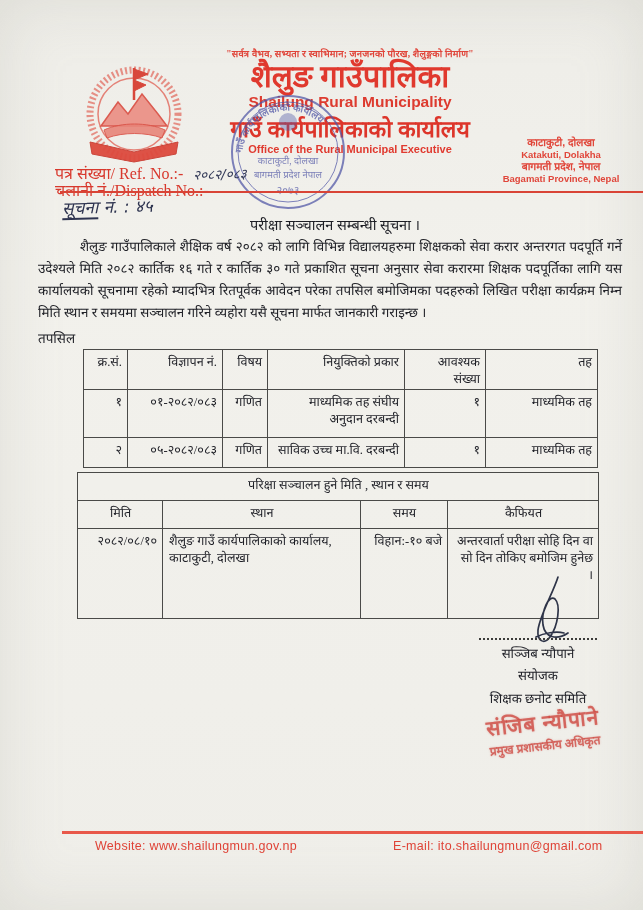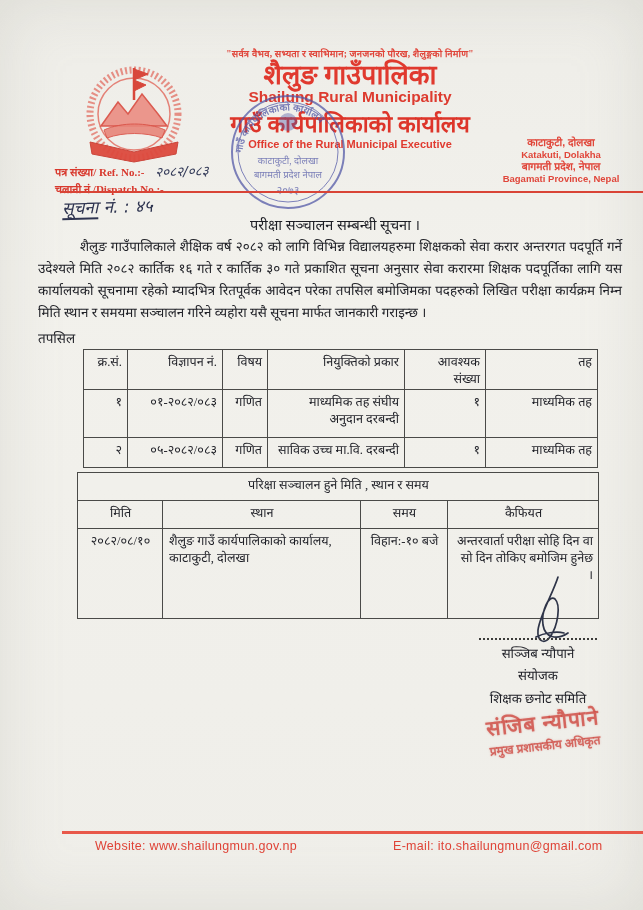--- a/index.html
+++ b/index.html
@@ -11,28 +11,28 @@
     background-image:linear-gradient(180deg,#eeede8 0%,#f2f1ec 30%,#efeee9 100%);
     box-shadow:inset 0 0 60px rgba(170,170,160,.25);
     overflow:hidden;
     font-family:"Liberation Serif","DejaVu Serif",serif;
     color:#23242a;
   }
   .abs{position:absolute;}
   
   .hdr-block{left:60px;top:47px;width:580px;text-align:center;color:#dd3b2f;}
   .slogan{font-size:9.5px;font-weight:bold;letter-spacing:.2px;color:#e0453a;}
-  .title-np{font-size:27px;font-weight:bold;line-height:1.12;color:#e0392e;}
+  .title-np{font-size:31px;font-weight:bold;line-height:1.12;color:#e0392e;}
   .title-en{font-size:15.5px;font-weight:bold;font-family:"Liberation Sans","DejaVu Sans",sans-serif;color:#dd3b2f;margin-top:-2px;}
   .office-np{font-size:23px;font-weight:bold;color:#dd352a;margin-top:1px;}
   .office-en{font-size:11px;font-weight:bold;font-family:"Liberation Sans","DejaVu Sans",sans-serif;color:#e03a2f;margin-top:-1px;}
   .addr{left:482px;top:136px;width:158px;text-align:center;color:#e0463a;font-size:9.5px;line-height:1.22;font-weight:bold;font-family:"Liberation Sans","DejaVu Sans",sans-serif;}
   .addr .np{font-size:10.5px;}
   
-  .meta-label{color:#d8382d;font-weight:bold;font-size:11px;}
+  .meta-label{color:#d8382d;font-weight:normal;font-size:16px;}
   .refline{left:55px;top:162px;}
   .dispatchline{left:55px;top:179px;}
   .dateline{left:452px;top:180px;white-space:nowrap;}
   .hand{font-family:"DejaVu Sans","Liberation Sans",sans-serif;font-style:italic;color:#333a58;}
   .ref-val{font-size:13.5px;display:inline-block;transform:rotate(-1.5deg);margin-left:6px;}
   .date-dots{display:inline-block;min-width:128px;border-bottom:2px dotted #e08a80;margin-left:2px;}
   .date-val{font-size:12.5px;display:inline-block;transform:rotate(-1deg);padding:0 8px 1px 12px;}
   .red-rule{left:60px;top:191px;width:583px;height:2px;background:#d94436;}
   .notice-hand{left:62px;top:195px;font-size:17px;transform:rotate(-1.5deg);color:#2e3450;}
   .notice-hand .u{border-bottom:2px solid #2e3450;}
@@ -43,21 +43,21 @@
   
   table{border-collapse:collapse;table-layout:fixed;background:transparent;}
   td,th{border:1px solid #4a4a48;font-size:12.6px;font-weight:normal;text-align:right;vertical-align:top;padding:3px 5px 2px 6px;color:#1e1f26;}
   .t1{left:83px;top:349px;width:514px;}
   .t1 th{height:24px;}
   .t1 .r1 td{height:42px;}
   .t1 .r2 td{height:24px;}
   .t2{left:77px;top:472px;width:521px;}
   .t2 .ttl{text-align:center;height:22px;}
   .t2 th{text-align:center;height:22px;}
-  .t2 td.c{text-align:center;}
+  .t2 td.c{}
   .t2 .data td{height:84px;}
   .t2 .data .place{text-align:left;}
   
   .dotline{left:479px;top:620px;width:118px;border-bottom:2px dotted #3c3c3a;height:18px;}
   .sigblock{left:452px;top:643px;width:172px;text-align:center;font-size:13.2px;line-height:1.7;color:#1e1f26;}
   .stamp-pink{left:436px;top:708px;width:215px;text-align:center;transform:rotate(-6deg);color:rgba(206,74,66,.78);}
   .stamp-pink .nm{font-size:21px;font-weight:bold;letter-spacing:1px;text-shadow:0 0 2px rgba(206,74,66,.35);}
   .stamp-pink .tl{font-size:12px;font-weight:bold;margin-top:1px;text-shadow:0 0 2px rgba(206,74,66,.3);}
   
   .footer-rule{left:62px;top:831px;width:581px;height:3px;background:#e8584a;}

